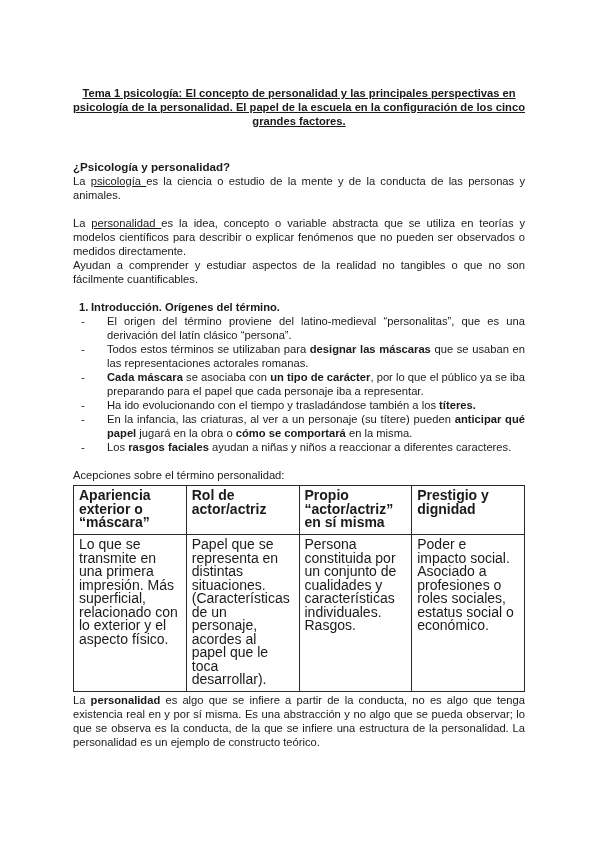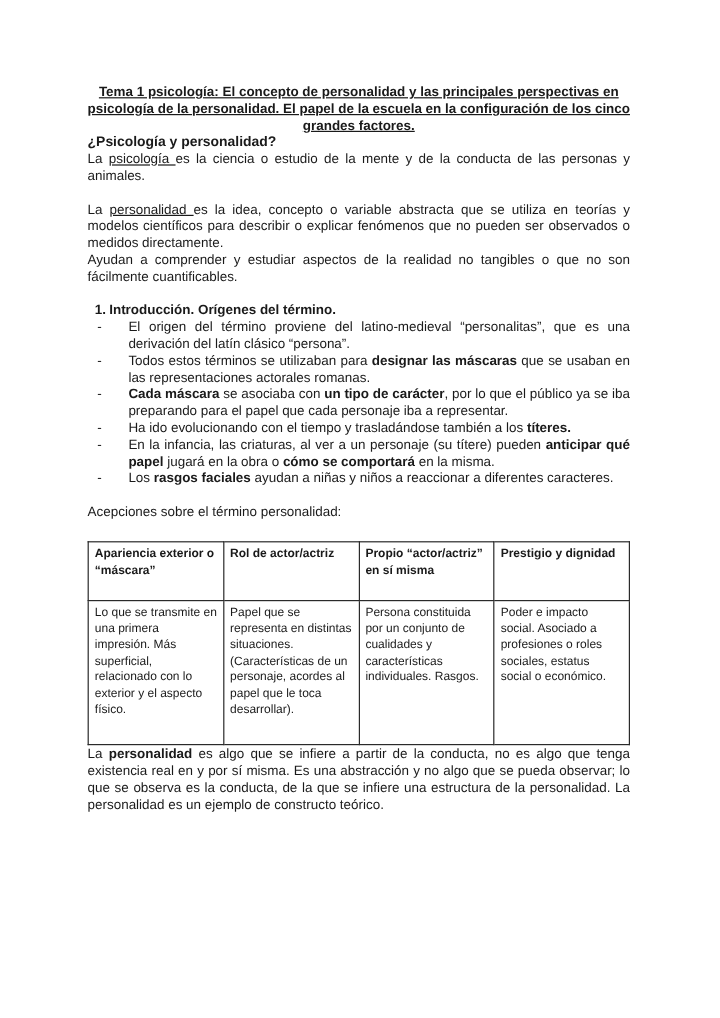--- a/index.html
+++ b/index.html
@@ -1,39 +1,39 @@
 <!DOCTYPE html>
 <html><head>
 <meta charset="utf-8">
 <style>
   html, body { margin: 0; padding: 0; background: #ffffff; }
   body {
     width: 600px; height: 848px; position: relative; overflow: hidden;
     font-family: "Liberation Sans", "DejaVu Sans", sans-serif;
     color: #1a1a1a;
   }
-  .page { position: absolute; left: 73px; top: 70px; width: 452px; font-size: 11.2px; line-height: 14px; }
+  .page { position: absolute; left: 73px; top: 86px; width: 452px; font-size: 11.2px; line-height: 14px; }
   .title {
     text-align: center; font-weight: bold; text-decoration: underline;
     font-size: 11.2px; line-height: 14px; margin: 0 -6px 0 -6px;
   }
-  .h1 { font-weight: bold; font-size: 11.6px; margin-top: 0; line-height: 14px; }
+  .h1 { font-weight: bold; font-size: 11.6px; margin-top: 32px; line-height: 14px; }
   p { margin: 0; }
   .justify { text-align: justify; }
   .u { text-decoration: underline; }
   .gap { height: 14px; }
   .section-heading { font-weight: bold; margin-top: 14px; padding-left: 18px; position: relative; }
   .section-heading .num { position: absolute; left: 6px; }
   ul.dash { list-style: none; margin: 0; padding: 0 0 0 34px; }
   ul.dash li { position: relative; text-align: justify; }
   ul.dash li .dash-mark { position: absolute; left: -26px; }
   .caption { margin-top: 14px; }
   table.acep {
-    border-collapse: collapse; width: 452px; margin-top: 17px; table-layout: fixed;
-    font-size: 10px; line-height: 13.5px;
+    border-collapse: collapse; width: 452px; margin-top: 3px; table-layout: fixed;
+    font-size: 14px; line-height: 13.5px;
   }
   table.acep td, table.acep th {
     border: 1.2px solid #2a2a2a; vertical-align: top; padding: 3px 5px 4px 5px; text-align: left;
   }
   table.acep th { font-weight: bold; height: 41px; }
   table.acep td { height: 112px; }
   .closing { margin-top: 1px; text-align: justify; }
   b { font-weight: bold; }
 </style>
 </head>

